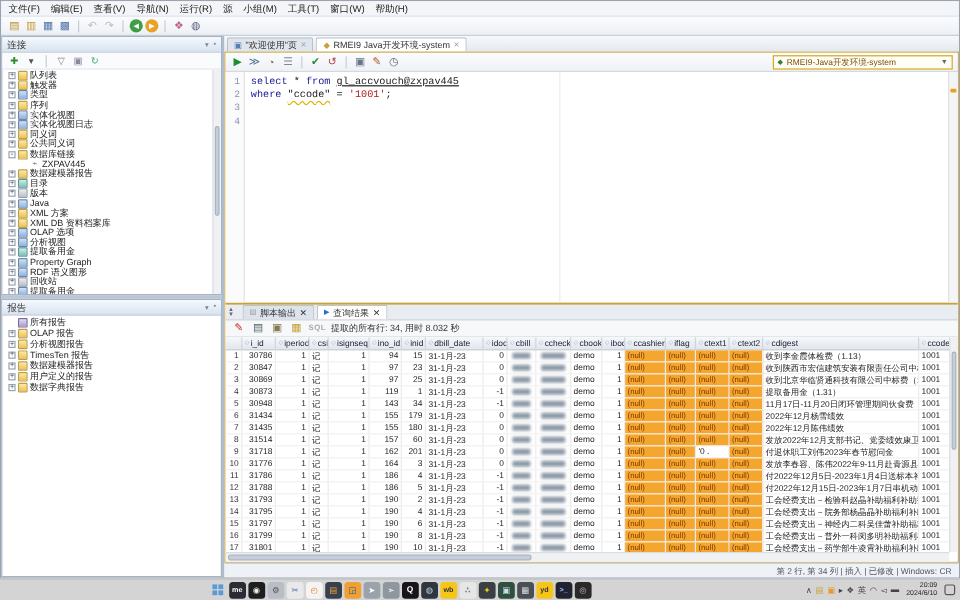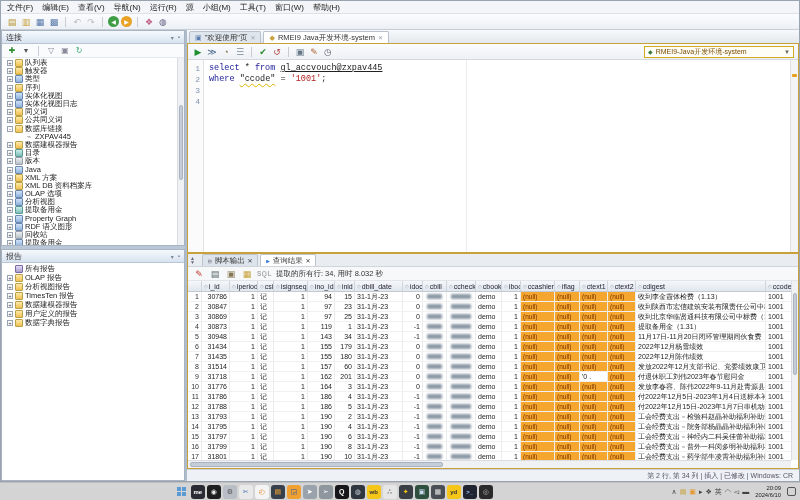--- a/index.html
+++ b/index.html
@@ -92,21 +92,21 @@
   .errw { color:#222; text-decoration:underline wavy #e0b400; text-underline-offset:2px; }
   .edmark { width:8px; flex:0 0 auto; background:#f3f4f5; border-left:1px solid #e0e0e0; position:relative; }
   .edmark .mk { position:absolute; left:1px; right:1px; height:3px; background:#e8a020; top:14px; border-radius:1px; }
 
   
   .results { height:216px; flex:0 0 auto; border-top:2px solid #c9a13b; display:flex; flex-direction:column; background:#fff; }
   .rtabs { height:13px; flex:0 0 auto; background:#e9edf2; display:flex; align-items:flex-end; gap:2px; padding:1px 2px 0 14px;
     border-bottom:1px solid #cfd5db; position:relative; }
   .rtabs .collapser { position:absolute; left:2px; top:2px; font-size:5px; color:#667; line-height:4px; }
   .rtab { height:12px; display:flex; align-items:center; gap:3px; padding:0 5px; font-size:7.5px; color:#333;
-    border:1px solid #bcc5cf; border-bottom:none; background:#dde3ea; border-radius:2px 2px 0 0;font-family:Liberation Mono, monospace; }
+    border:1px solid #bcc5cf; border-bottom:none; background:#dde3ea; border-radius:2px 2px 0 0; }
   .rtab.active { background:#fff; }
   .rtool { height:14px; flex:0 0 auto; display:flex; align-items:center; gap:4px; padding:0 5px; background:#f6f8fa;
     border-bottom:1px solid #e2e6eb; font-size:7.5px; color:#333; }
   .rtool .sqlbadge { color:#aaa; font-size:6.5px; font-weight:bold; letter-spacing:.5px; }
   .grid { flex:1 1 auto; min-height:0; position:relative; overflow:hidden; font-size:7px; }
   .gwrap { position:absolute; left:0; top:0; right:7px; bottom:8px; overflow:hidden; }
   .grow { display:flex; height:10px; border-bottom:1px solid #f1f1f1; align-items:stretch; }
   .grow.head { height:11px; background:linear-gradient(#f5f7fa,#e1e7ee); border-bottom:1px solid #c3cad3; }
   .gc { flex:0 0 auto; overflow:hidden; white-space:nowrap; padding:0 2px; border-right:1px solid #ececec;
     display:flex; align-items:center; }

